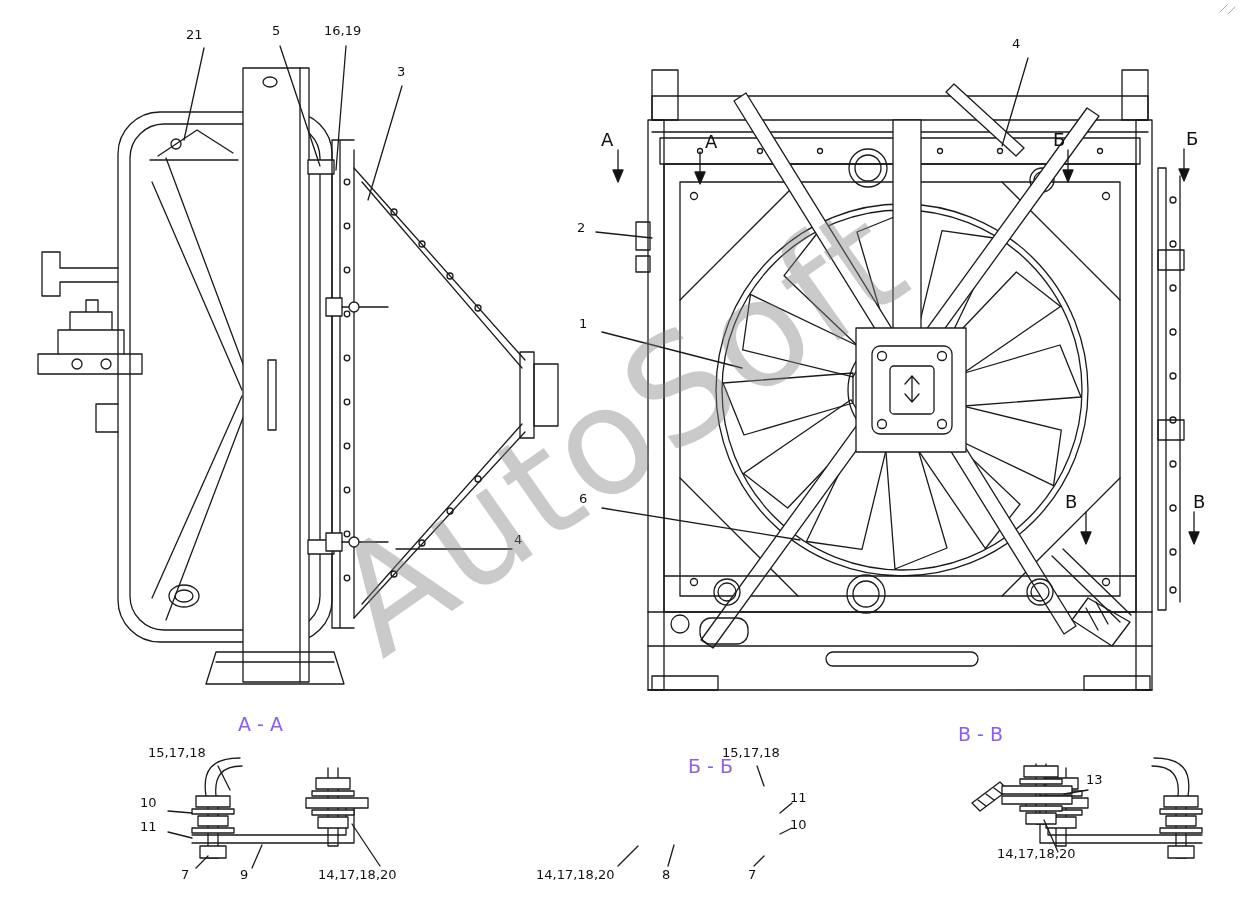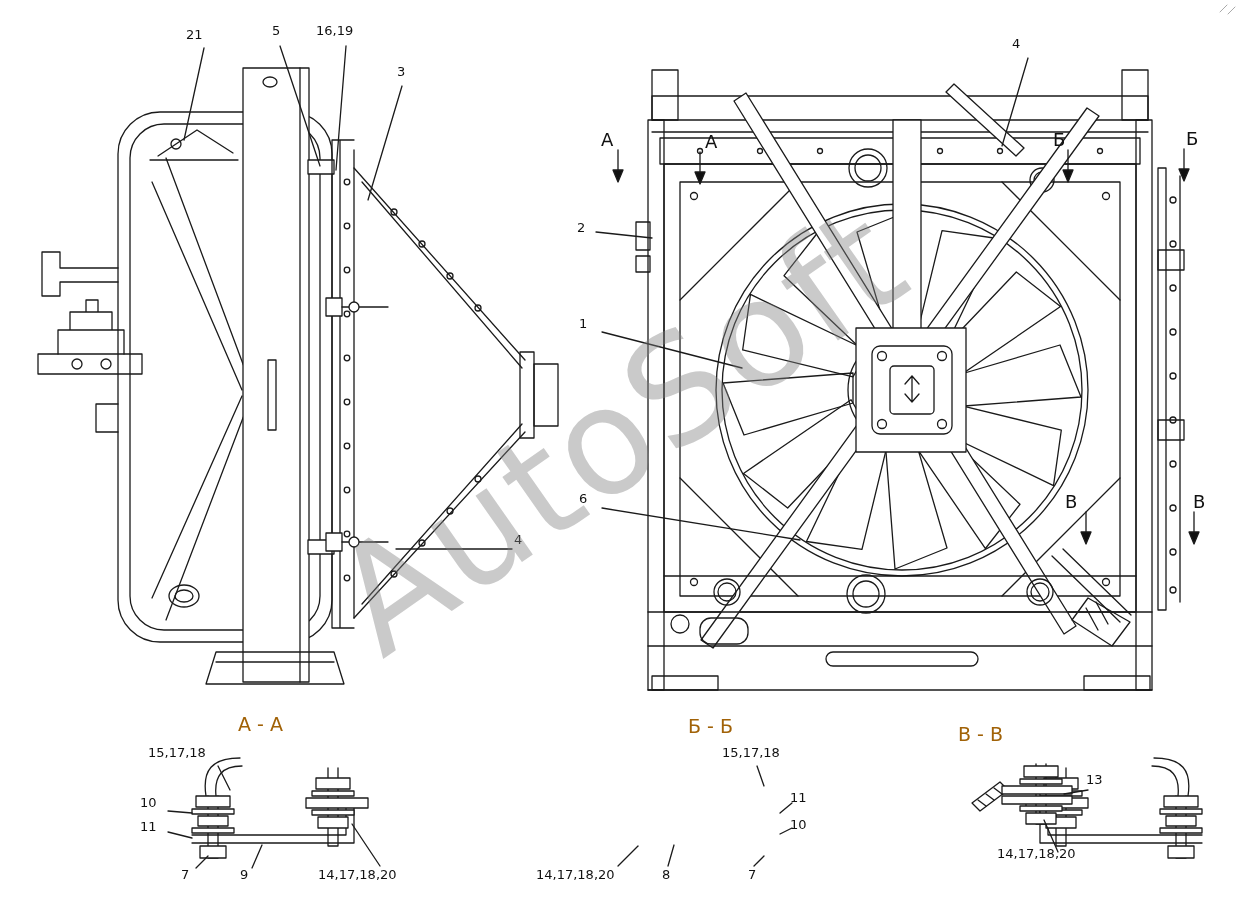--- a/index.html
+++ b/index.html
@@ -1,20 +1,20 @@
 <!DOCTYPE html>
 <html><head>
 <meta charset="utf-8">
 <style>
   html,body{margin:0;padding:0;background:#fff;}
   .page{position:relative;width:1244px;height:909px;background:#fff;overflow:hidden;
         font-family:"DejaVu Sans",sans-serif;}
   .page svg{position:absolute;left:0;top:0;}
   .lbl{position:absolute;font-size:13px;color:#111;white-space:nowrap;line-height:1.1;}
-  .sec-title{position:absolute;font-size:19px;color:#a16207;white-space:nowrap;text-align:right;}
+  .sec-title{position:absolute;font-size:19px;color:#8b5cf6;white-space:nowrap;text-align:right;}
   .marker{position:absolute;font-size:18px;color:#111;white-space:nowrap;}
   .watermark{position:absolute;left:250px;top:345px;width:740px;text-align:center;
              font-size:148px;letter-spacing:2px;color:rgba(128,128,128,0.42);
              transform:rotate(-35deg);pointer-events:none;user-select:none;
              font-family:"DejaVu Sans",sans-serif;}
 </style>
 </head>
 <body>
 
 <div class="page">
@@ -272,21 +272,21 @@
     <path d="M1058,852 L1044,820"></path>
   </g>
 
   <g stroke="#aaa" stroke-width="1">
     <path d="M1220,12 l7,-7 M1228,14 l7,-7"></path>
   </g>
 </svg>
 
 <div class="lbl" style="left:186px;top:28px">21</div>
 <div class="lbl" style="left:272px;top:24px">5</div>
-<div class="lbl" style="left:316px;top:24px">16,19</div>
+<div class="lbl" style="left:324px;top:24px">16,19</div>
 <div class="lbl" style="left:397px;top:65px">3</div>
 <div class="lbl" style="left:514px;top:533px">4</div>
 
 <div class="lbl" style="left:1012px;top:37px">4</div>
 <div class="lbl" style="left:577px;top:221px">2</div>
 <div class="lbl" style="left:579px;top:317px">1</div>
 <div class="lbl" style="left:579px;top:492px">6</div>
 
 <div class="marker" style="left:601px;top:129px">А</div>
 <div class="marker" style="left:705px;top:131px">А</div>
@@ -296,21 +296,21 @@
 <div class="marker" style="left:1193px;top:491px">В</div>
 
 <div class="sec-title" style="left:238px;top:713px">А - А</div>
 <div class="lbl" style="left:148px;top:746px">15,17,18</div>
 <div class="lbl" style="left:140px;top:796px">10</div>
 <div class="lbl" style="left:140px;top:820px">11</div>
 <div class="lbl" style="left:181px;top:868px">7</div>
 <div class="lbl" style="left:240px;top:868px">9</div>
 <div class="lbl" style="left:318px;top:868px">14,17,18,20</div>
 
-<div class="sec-title" style="left:688px;top:715px">Б - Б</div>
+<div class="sec-title" style="left:688px;top:755px">Б - Б</div>
 <div class="lbl" style="left:722px;top:746px">15,17,18</div>
 <div class="lbl" style="left:790px;top:791px">11</div>
 <div class="lbl" style="left:790px;top:818px">10</div>
 <div class="lbl" style="left:536px;top:868px">14,17,18,20</div>
 <div class="lbl" style="left:662px;top:868px">8</div>
 <div class="lbl" style="left:748px;top:868px">7</div>
 
 <div class="sec-title" style="left:958px;top:723px">В - В</div>
 <div class="lbl" style="left:1086px;top:773px">13</div>
 <div class="lbl" style="left:997px;top:847px">14,17,18,20</div>

